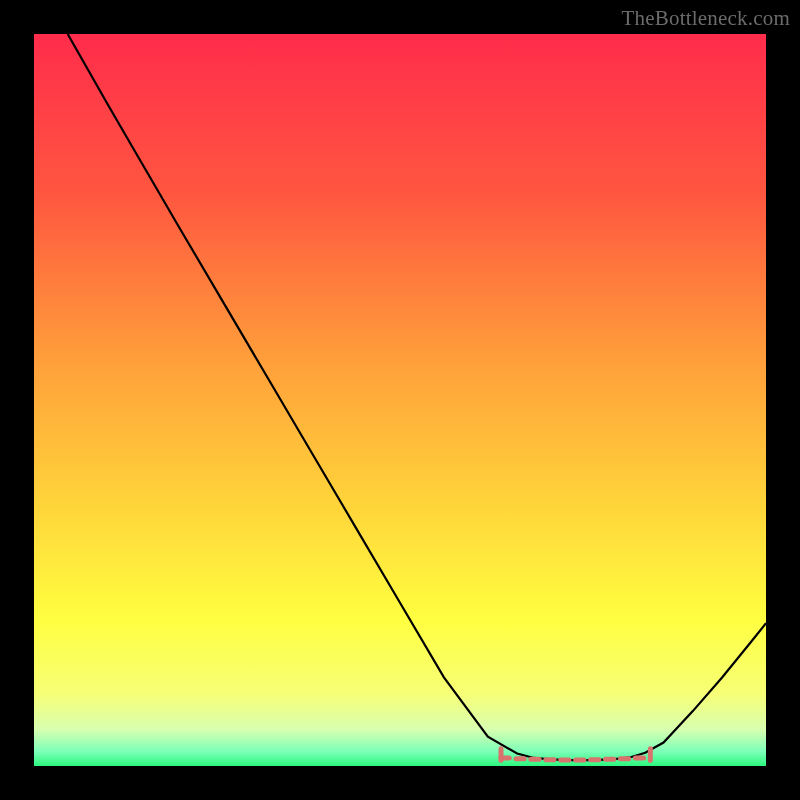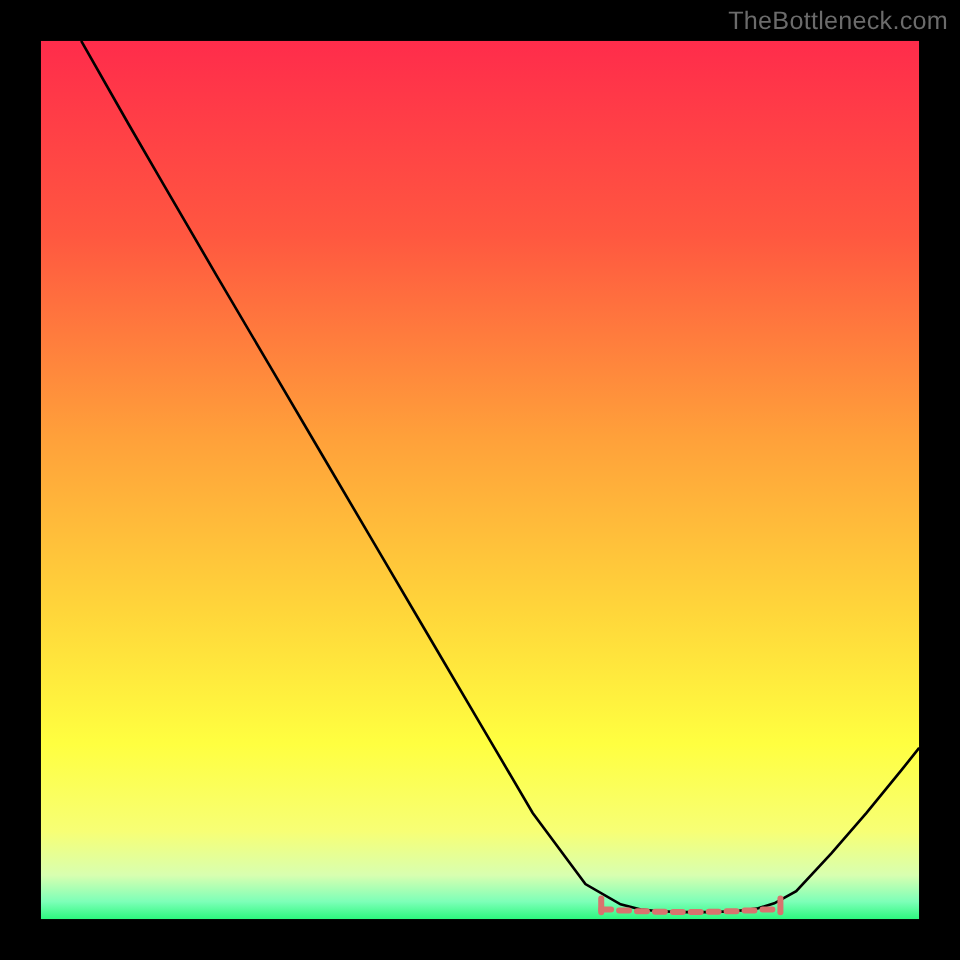--- a/index.html
+++ b/index.html
@@ -1,17 +1,17 @@
 <!DOCTYPE html>
 <html><head>
 <meta charset="utf-8">
 <style>
   * { margin: 0; padding: 0; box-sizing: border-box; }
   body { width: 800px; height: 800px; background: #000; position: relative; font-family: Arial, sans-serif; }
-  .watermark { position: absolute; top: 6px; right: 10px; color: #6b6b6b; font-size: 21px; font-weight: 400; letter-spacing: 0.2px; }
+  .watermark { position: absolute; top: 6px; right: 10px; color: #6b6b6b; font-size: 21px; font-weight: 400; letter-spacing: 0.2px; font-family: Liberation Serif, serif; }
   .plot-area { position: absolute; left: 34px; top: 34px; width: 732px; height: 732px; }
   .plot-area svg { width: 100%; height: 100%; display: block; }
 </style>
 </head>
 <body>
 
 <div class="watermark">TheBottleneck.com</div>
 
 <div class="plot-area">
   <svg viewBox="0 0 732 732" preserveAspectRatio="none">

